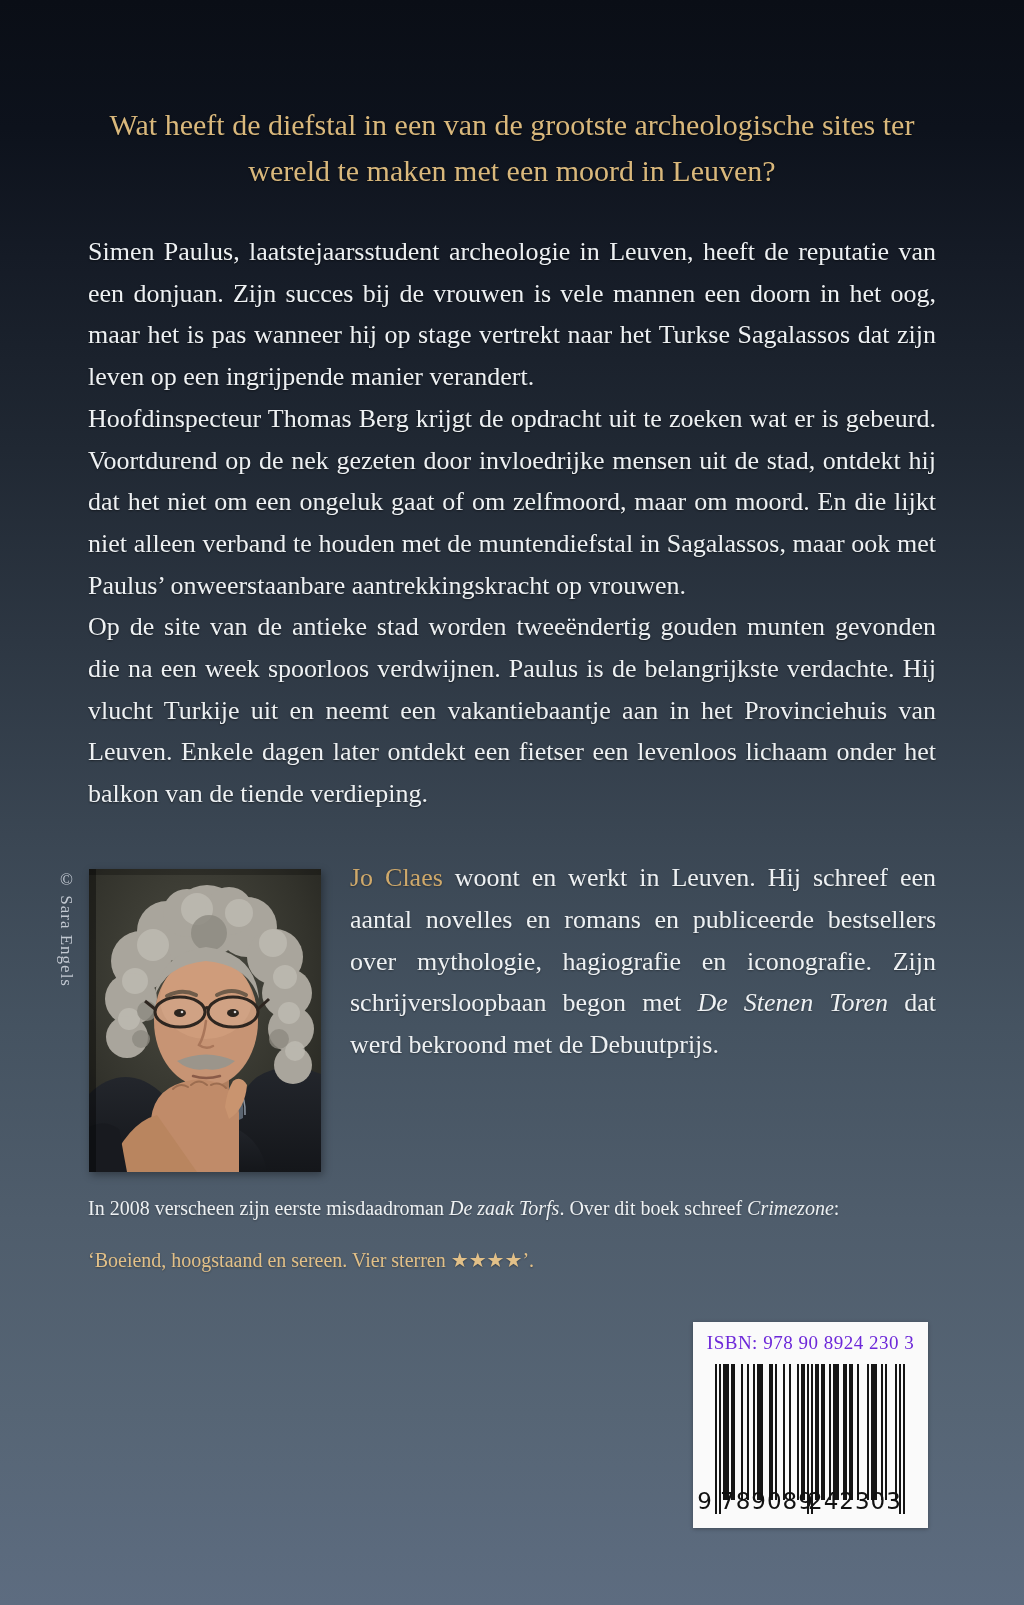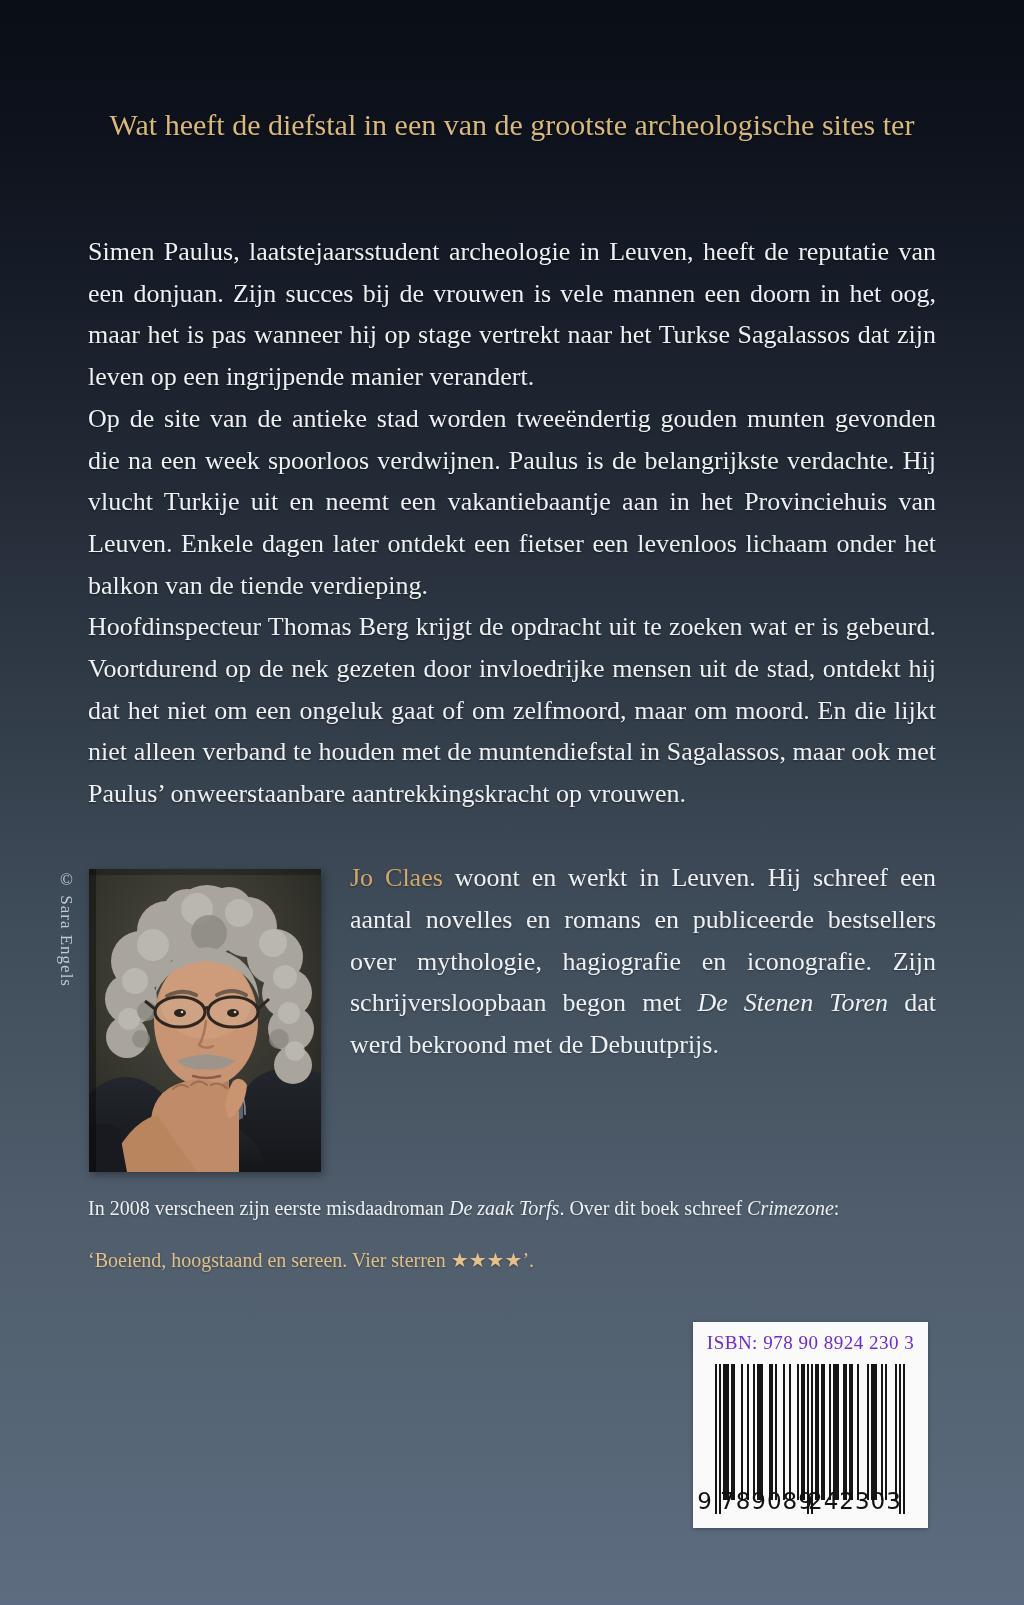--- a/index.html
+++ b/index.html
@@ -83,26 +83,27 @@
   .dg1{position:absolute;left:27px;top:0;width:84px;text-align:right;letter-spacing:1px;}
   .dg2{position:absolute;left:115px;top:0;width:92px;text-align:center;letter-spacing:1px;}
 </style>
 </head>
 <body>
 
 <div class="cover">
 
   <div class="tagline">
     <div class="tl-line">Wat heeft de diefstal in een van de grootste archeologische sites ter</div>
+    <div class="tl-line">wereld te maken met een moord in Leuven?</div>
   </div>
 
   <div class="synopsis">
     <p>Simen Paulus, laatstejaarsstudent archeologie in Leuven, heeft de reputatie van een donjuan. Zijn succes bij de vrouwen is vele mannen een doorn in het oog, maar het is pas wanneer hij op stage vertrekt naar het Turkse Sagalassos dat zijn leven op een ingrijpende manier verandert.</p>
+    <p>Hoofdinspecteur Thomas Berg krijgt de opdracht uit te zoeken wat er is gebeurd. Voortdurend op de nek gezeten door invloedrijke mensen uit de stad, ontdekt hij dat het niet om een ongeluk gaat of om zelfmoord, maar om moord. En die lijkt niet alleen verband te houden met de muntendiefstal in Sagalassos, maar ook met Paulus’ onweerstaanbare aantrekkingskracht op vrouwen.</p>
     <p>Op de site van de antieke stad worden tweeëndertig gouden munten gevonden die na een week spoorloos verdwijnen. Paulus is de belangrijkste verdachte. Hij vlucht Turkije uit en neemt een vakantiebaantje aan in het Provinciehuis van Leuven. Enkele dagen later ontdekt een fietser een levenloos lichaam onder het balkon van de tiende verdieping.</p>
-    <p>Hoofdinspecteur Thomas Berg krijgt de opdracht uit te zoeken wat er is gebeurd. Voortdurend op de nek gezeten door invloedrijke mensen uit de stad, ontdekt hij dat het niet om een ongeluk gaat of om zelfmoord, maar om moord. En die lijkt niet alleen verband te houden met de muntendiefstal in Sagalassos, maar ook met Paulus’ onweerstaanbare aantrekkingskracht op vrouwen.</p>
   </div>
 
   <div class="photo-credit">© Sara Engels</div>
 
   <div class="photo-frame">
     <svg viewBox="0 0 232 303">
       <defs>
         <radialGradient id="pbg" cx="45%" cy="35%" r="85%">
           <stop offset="0%" stop-color="#4c4c42"></stop>
           <stop offset="60%" stop-color="#33332c"></stop>

